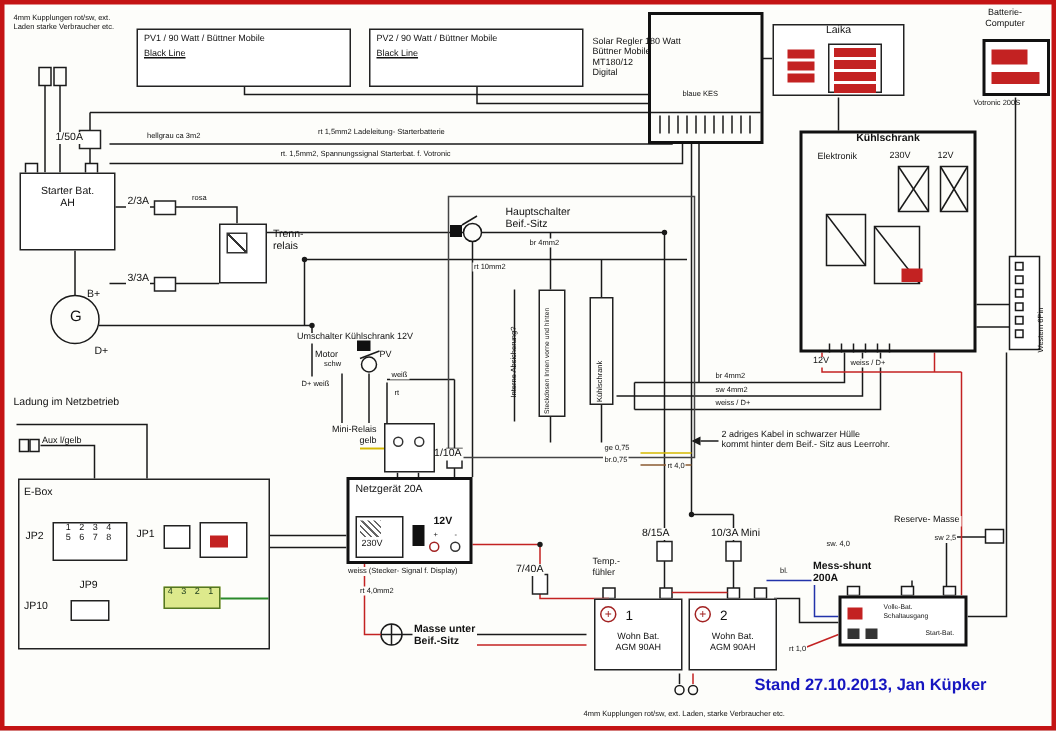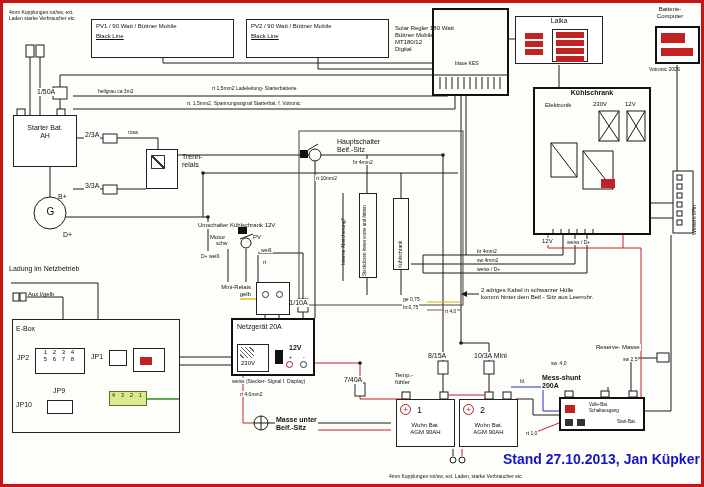--- a/index.html
+++ b/index.html
@@ -208,21 +208,21 @@
         <circle cx="440" cy="152" r="1.8"></circle>
       <circle cx="458" cy="340" r="1.8"></circle>
         <circle cx="357" cy="360" r="1.8"></circle>
       <circle cx="200" cy="170" r="1.8"></circle>
       <polygon points="464,288 458,291 464,294"></polygon>
     </g>
   </svg>
 
   <div class="abs xs" style="left:6px;top:6px;width:78px">4mm Kupplungen rot/sw, ext. Laden starke Verbraucher etc.</div>
   <div class="abs xs nw" style="left:386px;top:470px">4mm Kupplungen rot/sw, ext. Laden, starke Verbraucher etc.</div>
-  <div class="abs b blue nw" style="left:500px;top:448px;font-size:14px">Stand 27.10.2013, Jan Küpker</div>
+  <div class="abs b blue nw" style="left:500px;top:448px;font-size:11px">Stand 27.10.2013, Jan Küpker</div>
 
   <div class="bx wht" style="left:88px;top:16px;width:143px;height:39px;padding:3px 4px">
     <div class="sm nw">PV1 / 90 Watt / Büttner Mobile</div>
     <div class="sm nw" style="text-decoration:underline;margin-top:3px">Black Line</div>
   </div>
   <div class="bx wht" style="left:243px;top:16px;width:143px;height:39px;padding:3px 4px">
     <div class="sm nw">PV2 / 90 Watt / Büttner Mobile</div>
     <div class="sm nw" style="text-decoration:underline;margin-top:3px">Black Line</div>
   </div>
 

